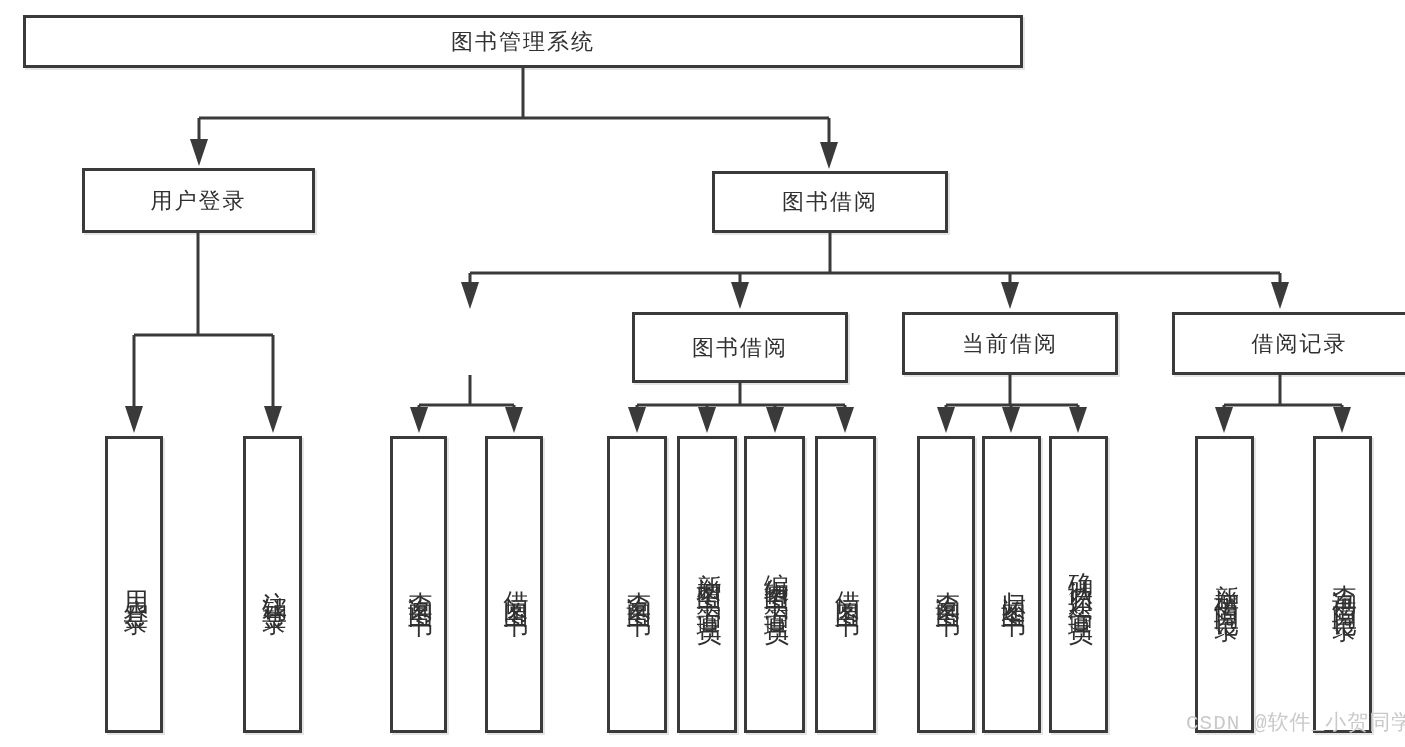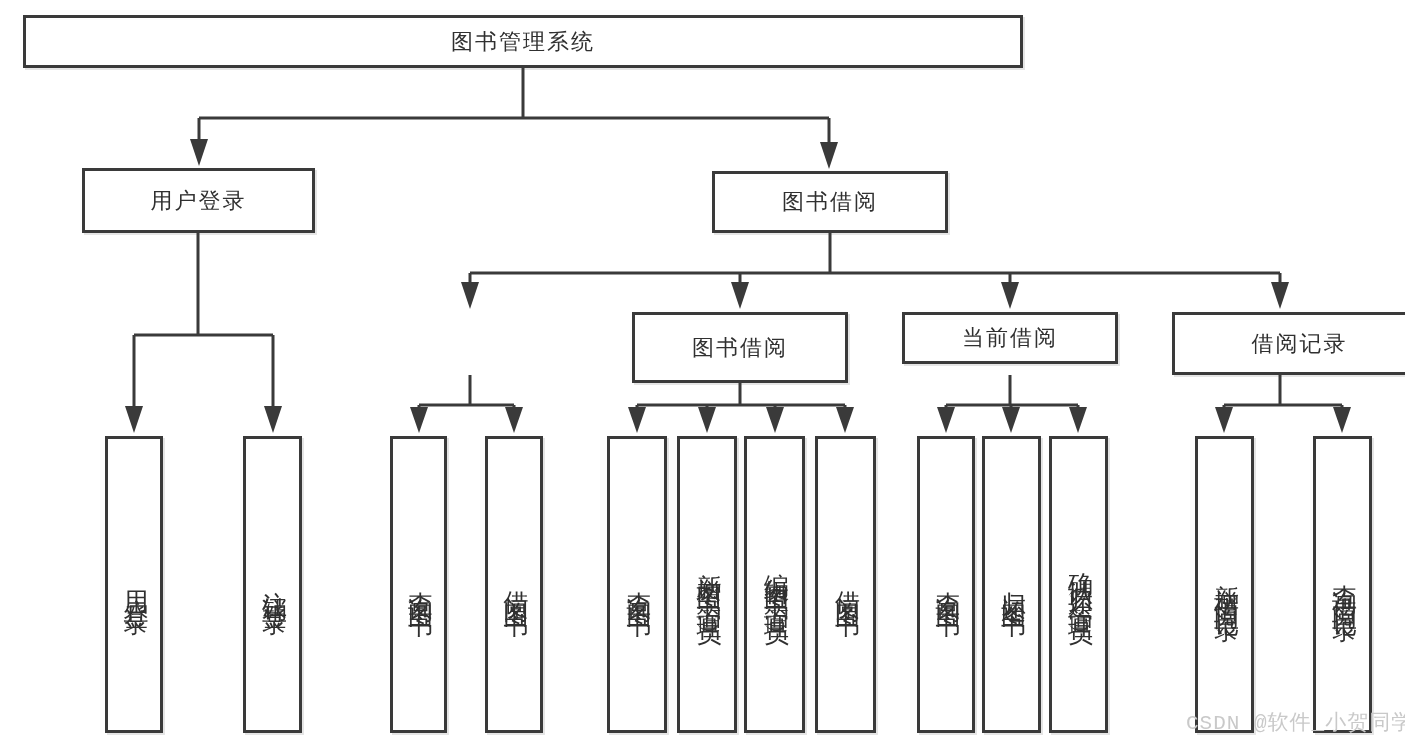--- a/index.html
+++ b/index.html
@@ -82,21 +82,21 @@
   <div class="node" style="left:82px;top:168px;width:233px;height:65px">
     <span class="hl">用户登录</span>
   </div>
   <div class="node" style="left:712px;top:171px;width:236px;height:62px">
     <span class="hl">图书借阅</span>
   </div>
 
   <div class="node" style="left:632px;top:312px;width:216px;height:71px">
     <span class="hl">图书借阅</span>
   </div>
-  <div class="node" style="left:902px;top:312px;width:216px;height:52px">
+  <div class="node" style="left:902px;top:312px;width:216px;height:63px">
     <span class="hl">当前借阅</span>
   </div>
   <div class="node" style="left:1172px;top:312px;width:255px;height:63px">
     <span class="hl">借阅记录</span>
   </div>
 
   <div class="node" style="left:105px;top:436px;width:58px;height:297px">
     <span class="vl">用户登录</span>
   </div>
   <div class="node" style="left:243px;top:436px;width:59px;height:297px">

